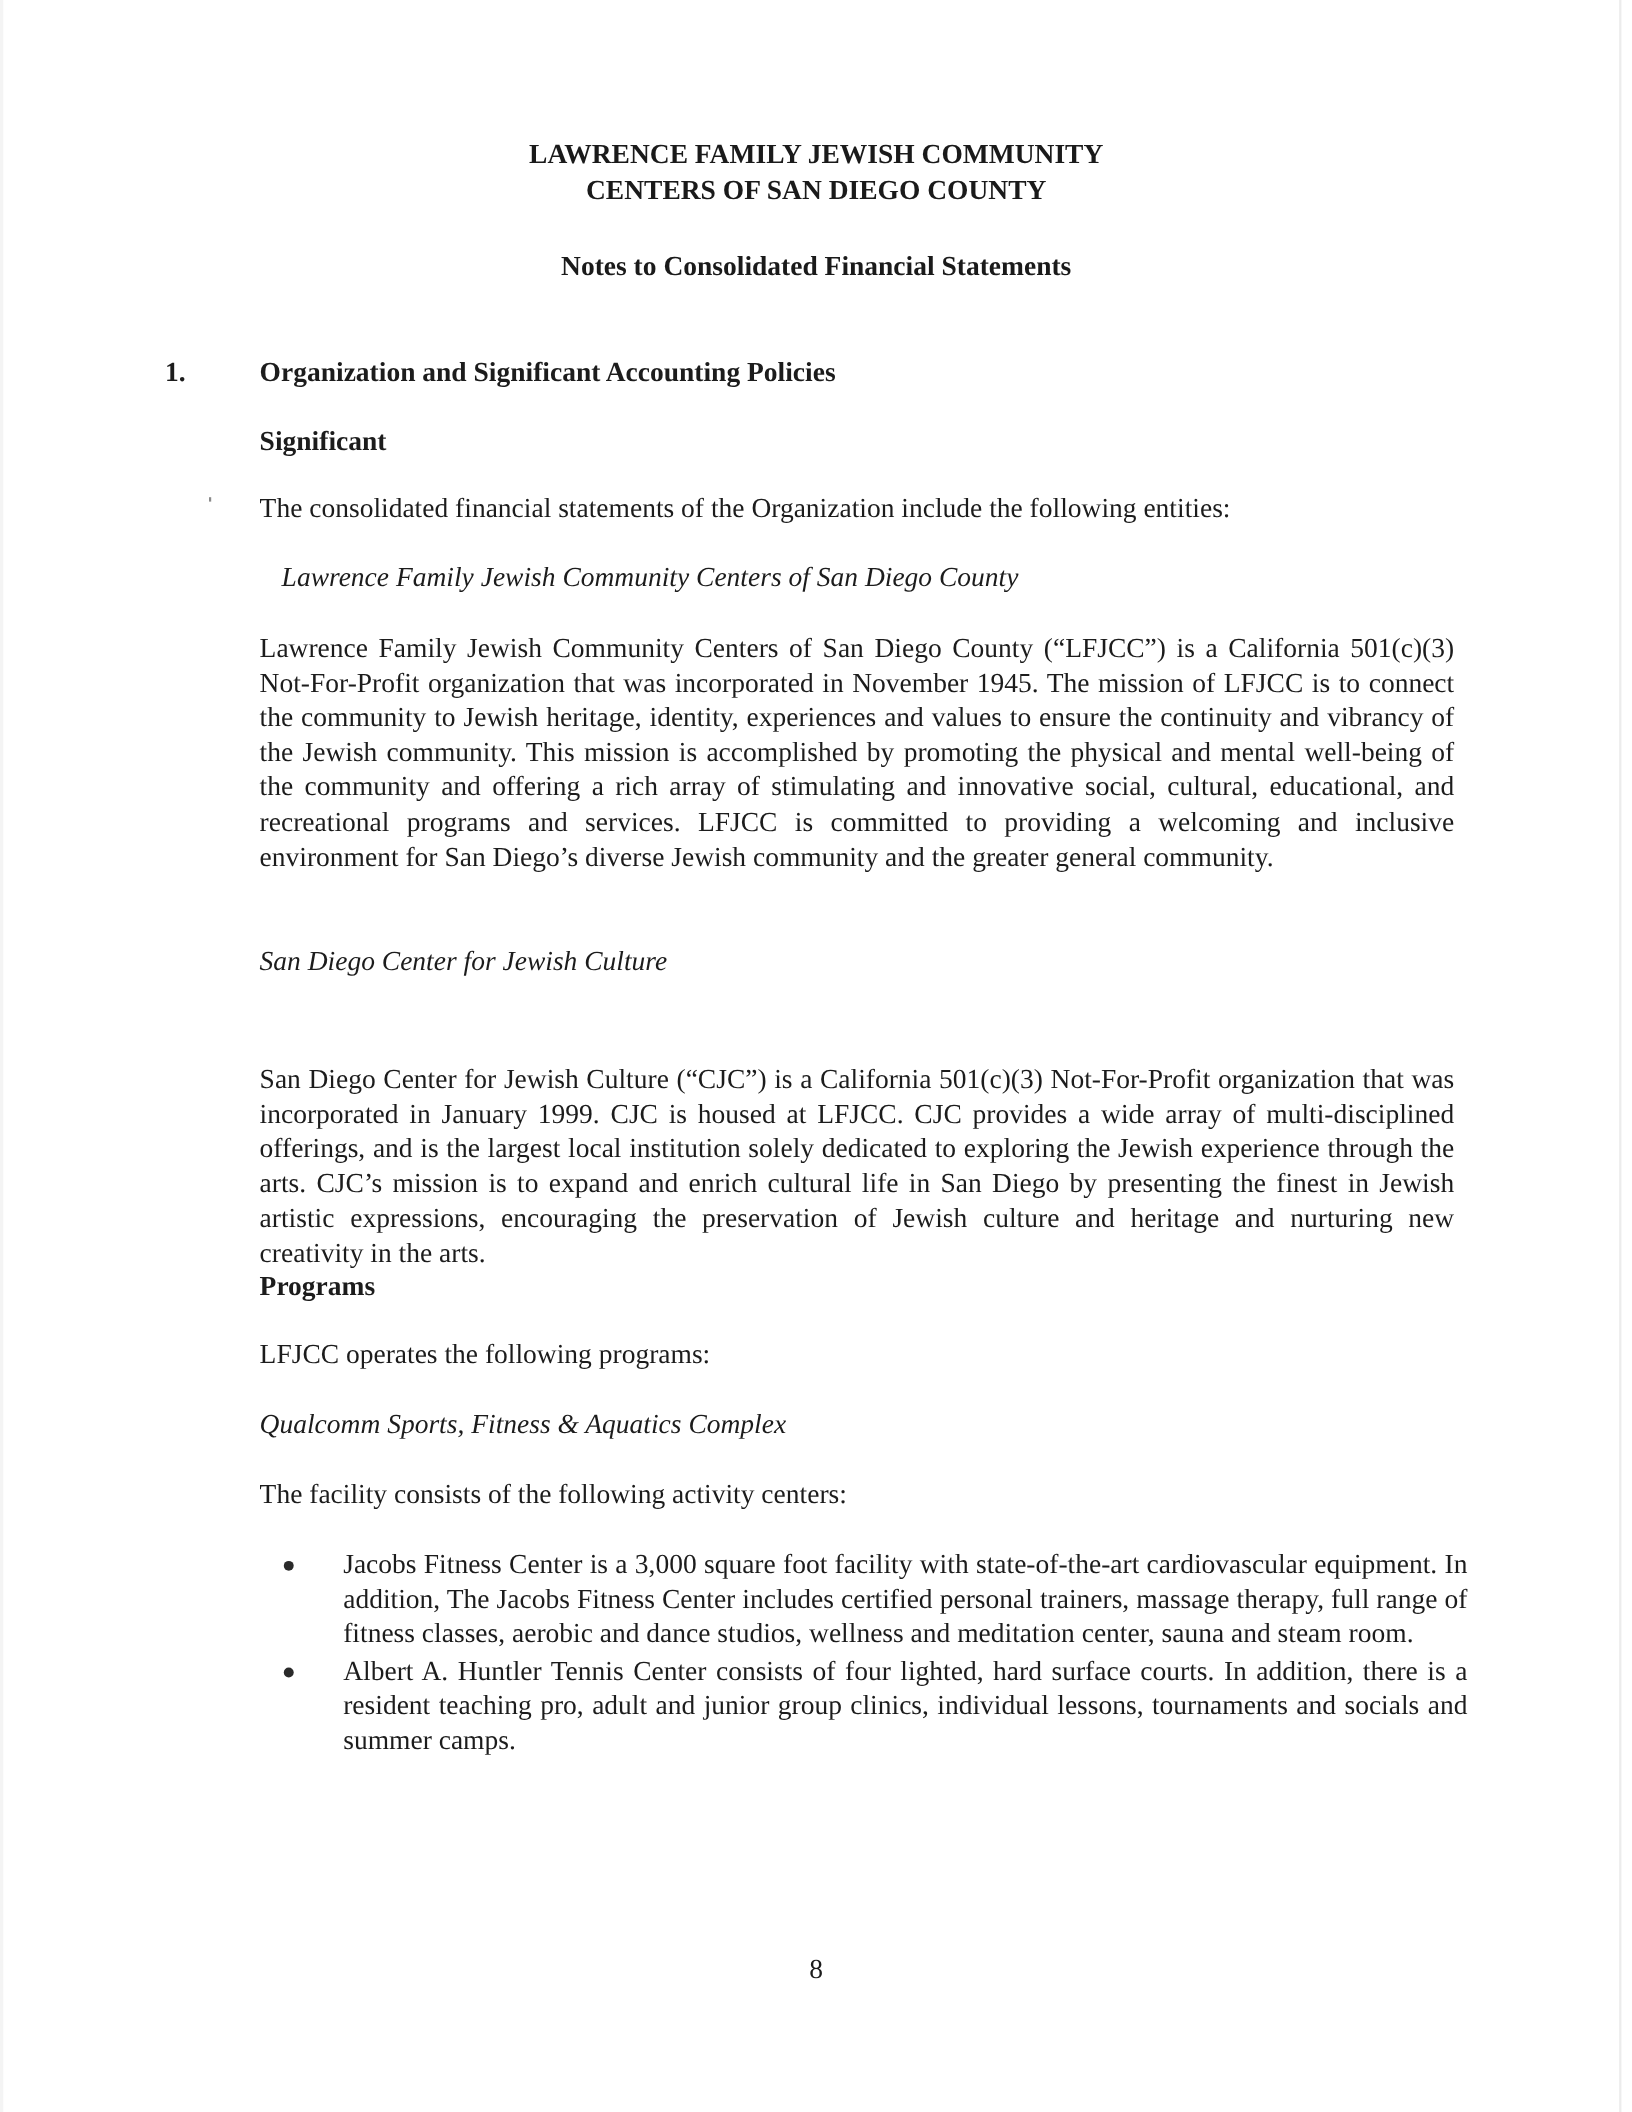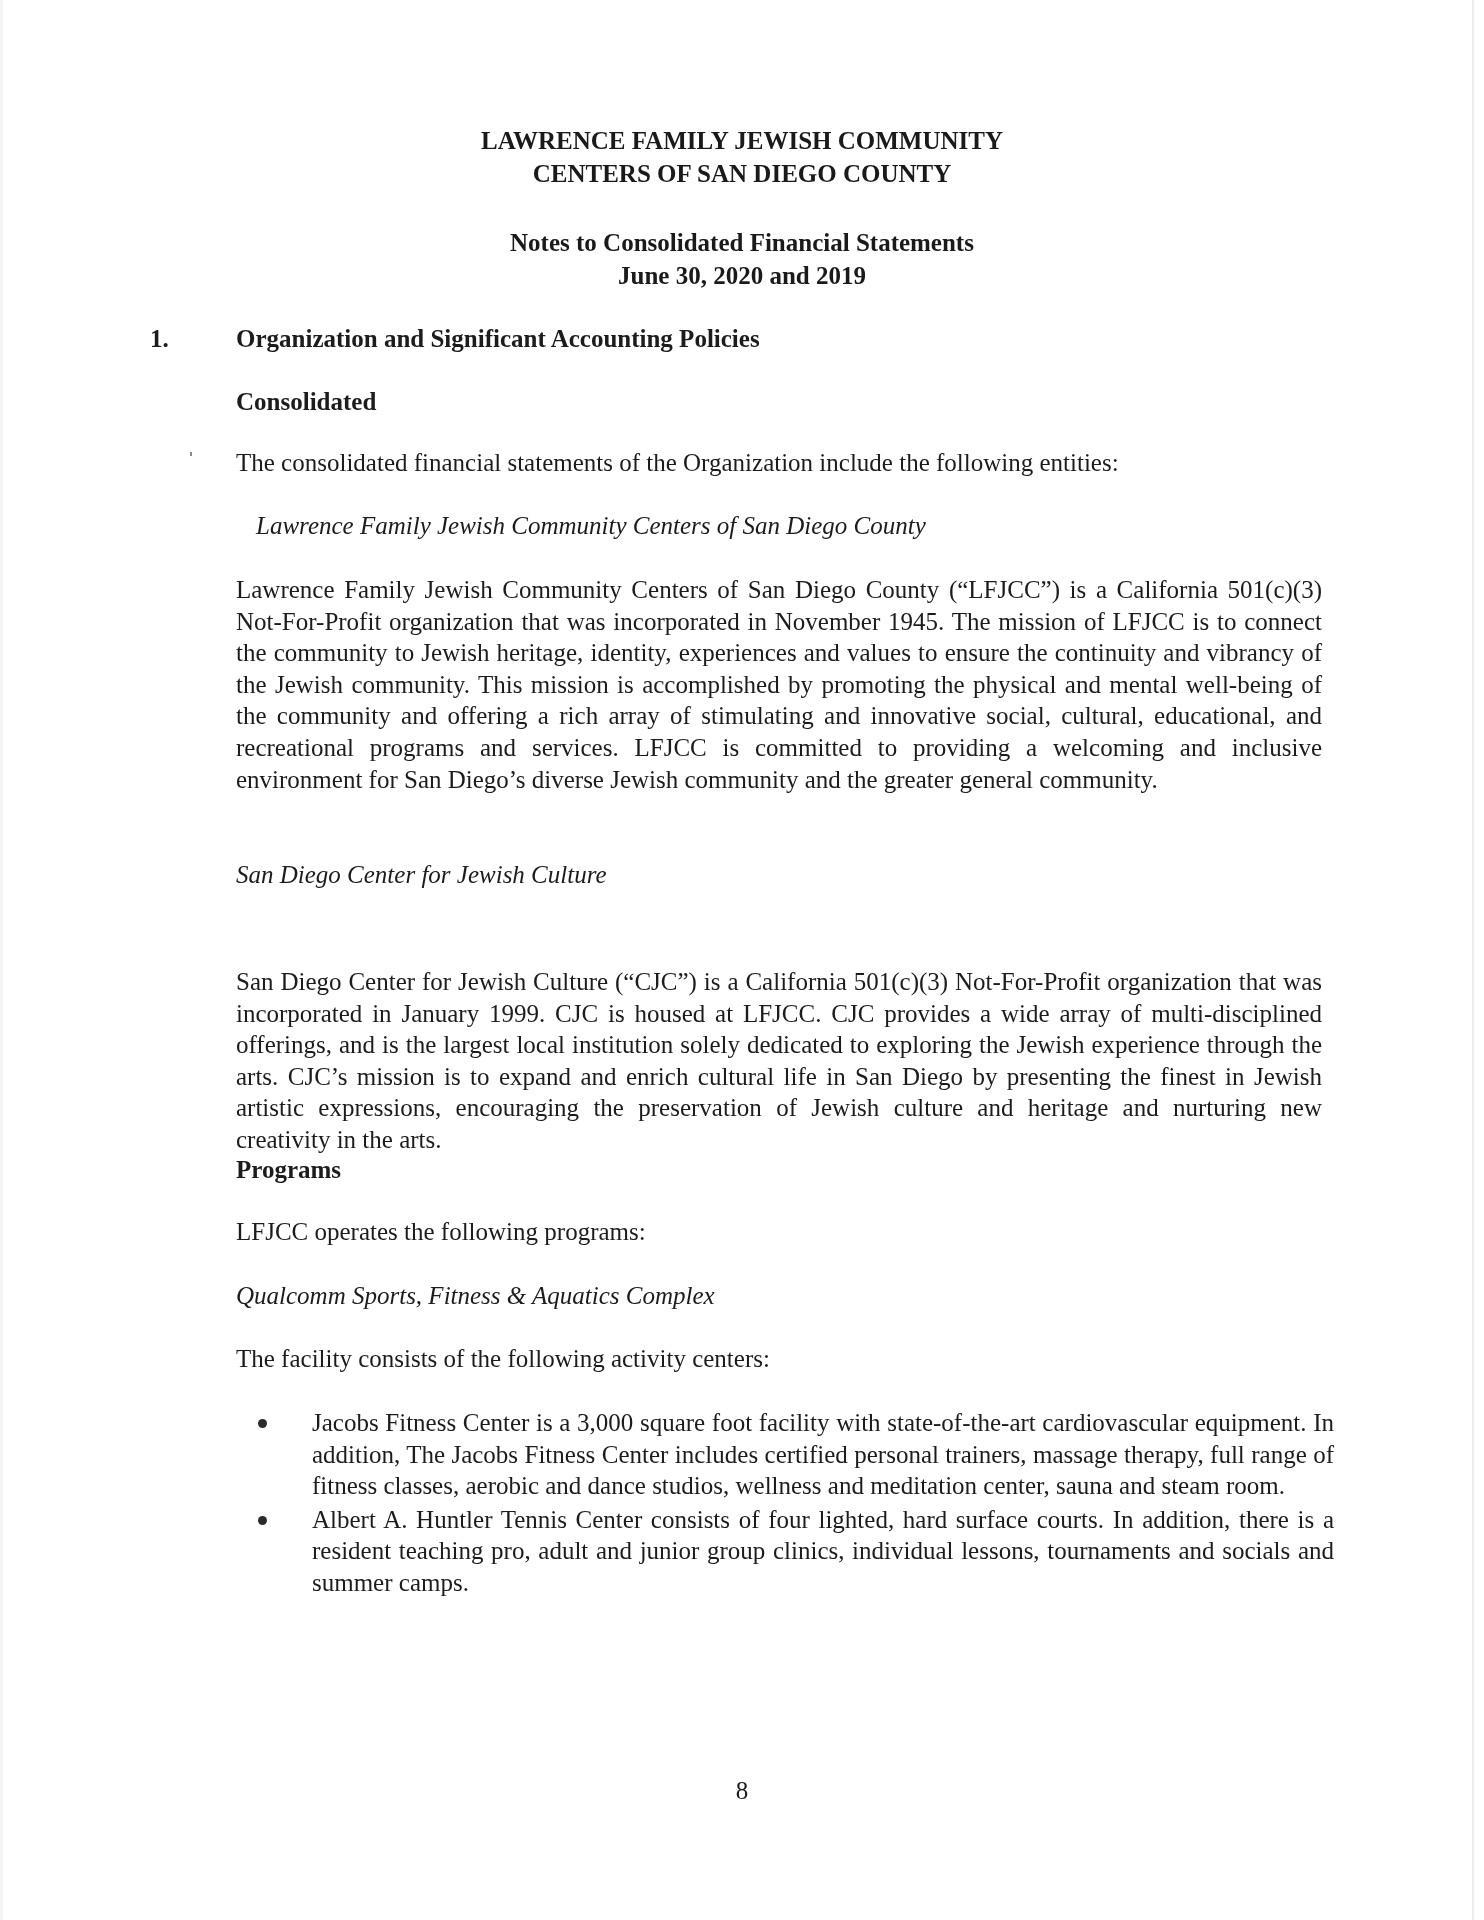--- a/index.html
+++ b/index.html
@@ -139,27 +139,26 @@
   <div class="edge-left"></div>
   <div class="edge-right"></div>
 
   <div class="header-block org-title">
     <div>LAWRENCE FAMILY JEWISH COMMUNITY</div>
     <div>CENTERS OF SAN DIEGO COUNTY</div>
   </div>
 
   <div class="header-block sub-title">
     <div>Notes to Consolidated Financial Statements</div>
-    <div>June 30, 2020 and 2019</div>
   </div>
 
   <div class="section-num">1.</div>
   <div class="heading h-section">Organization and Significant Accounting Policies</div>
 
-  <div class="heading h-org">Consolidated</div>
+  <div class="heading h-org">Significant</div>
 
   <div class="stray-mark"></div>
   <div class="para single p-intro">The consolidated financial statements of the Organization include the following entities:</div>
 
   <div class="para single italic p-entity1">Lawrence Family Jewish Community Centers of San Diego County</div>
   <div class="para p-lfjcc">Lawrence Family Jewish Community Centers of San Diego County (“LFJCC”) is a California 501(c)(3) Not-For-Profit organization that was incorporated in November 1945. The mission of LFJCC is to connect the community to Jewish heritage, identity, experiences and values to ensure the continuity and vibrancy of the Jewish community. This mission is accomplished by promoting the physical and mental well-being of the community and offering a rich array of stimulating and innovative social, cultural, educational, and recreational programs and services. LFJCC is committed to providing a welcoming and inclusive environment for San Diego’s diverse Jewish community and the greater general community.</div>
 
   <div class="para single italic p-entity2">San Diego Center for Jewish Culture</div>
   <div class="para p-cjc">San Diego Center for Jewish Culture (“CJC”) is a California 501(c)(3) Not-For-Profit organization that was incorporated in January 1999. CJC is housed at LFJCC. CJC provides a wide array of multi-disciplined offerings, and is the largest local institution solely dedicated to exploring the Jewish experience through the arts. CJC’s mission is to expand and enrich cultural life in San Diego by presenting the finest in Jewish artistic expressions, encouraging the preservation of Jewish culture and heritage and nurturing new creativity in the arts.</div>
 

